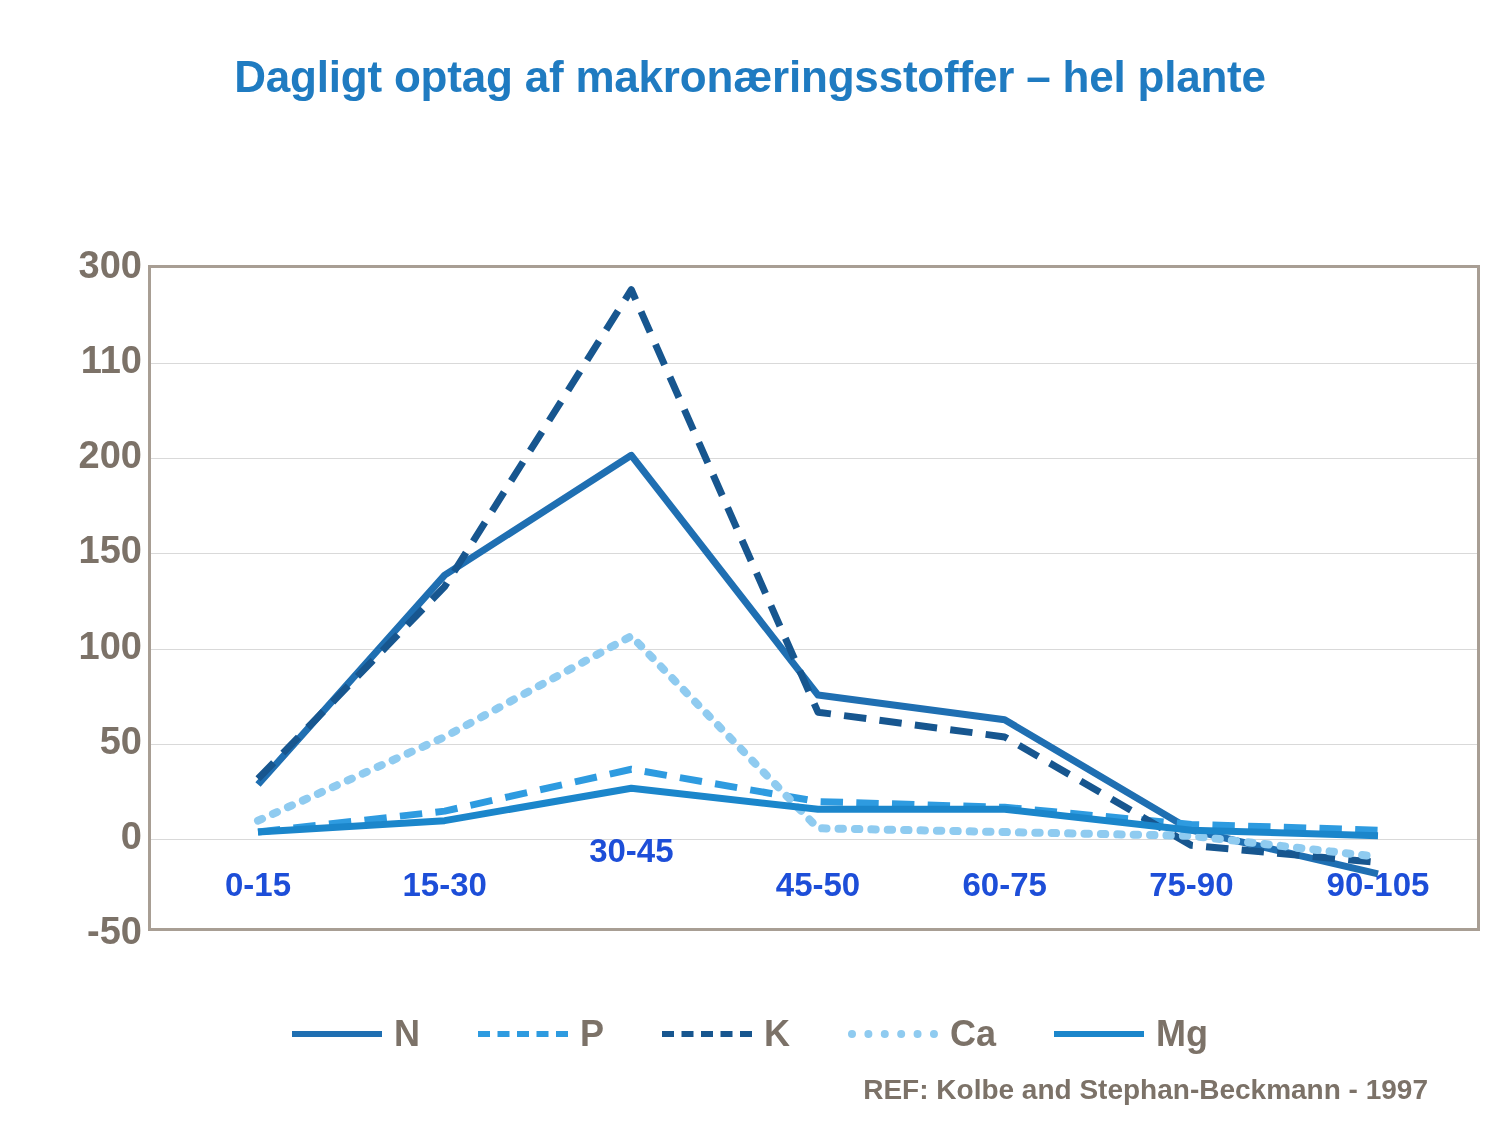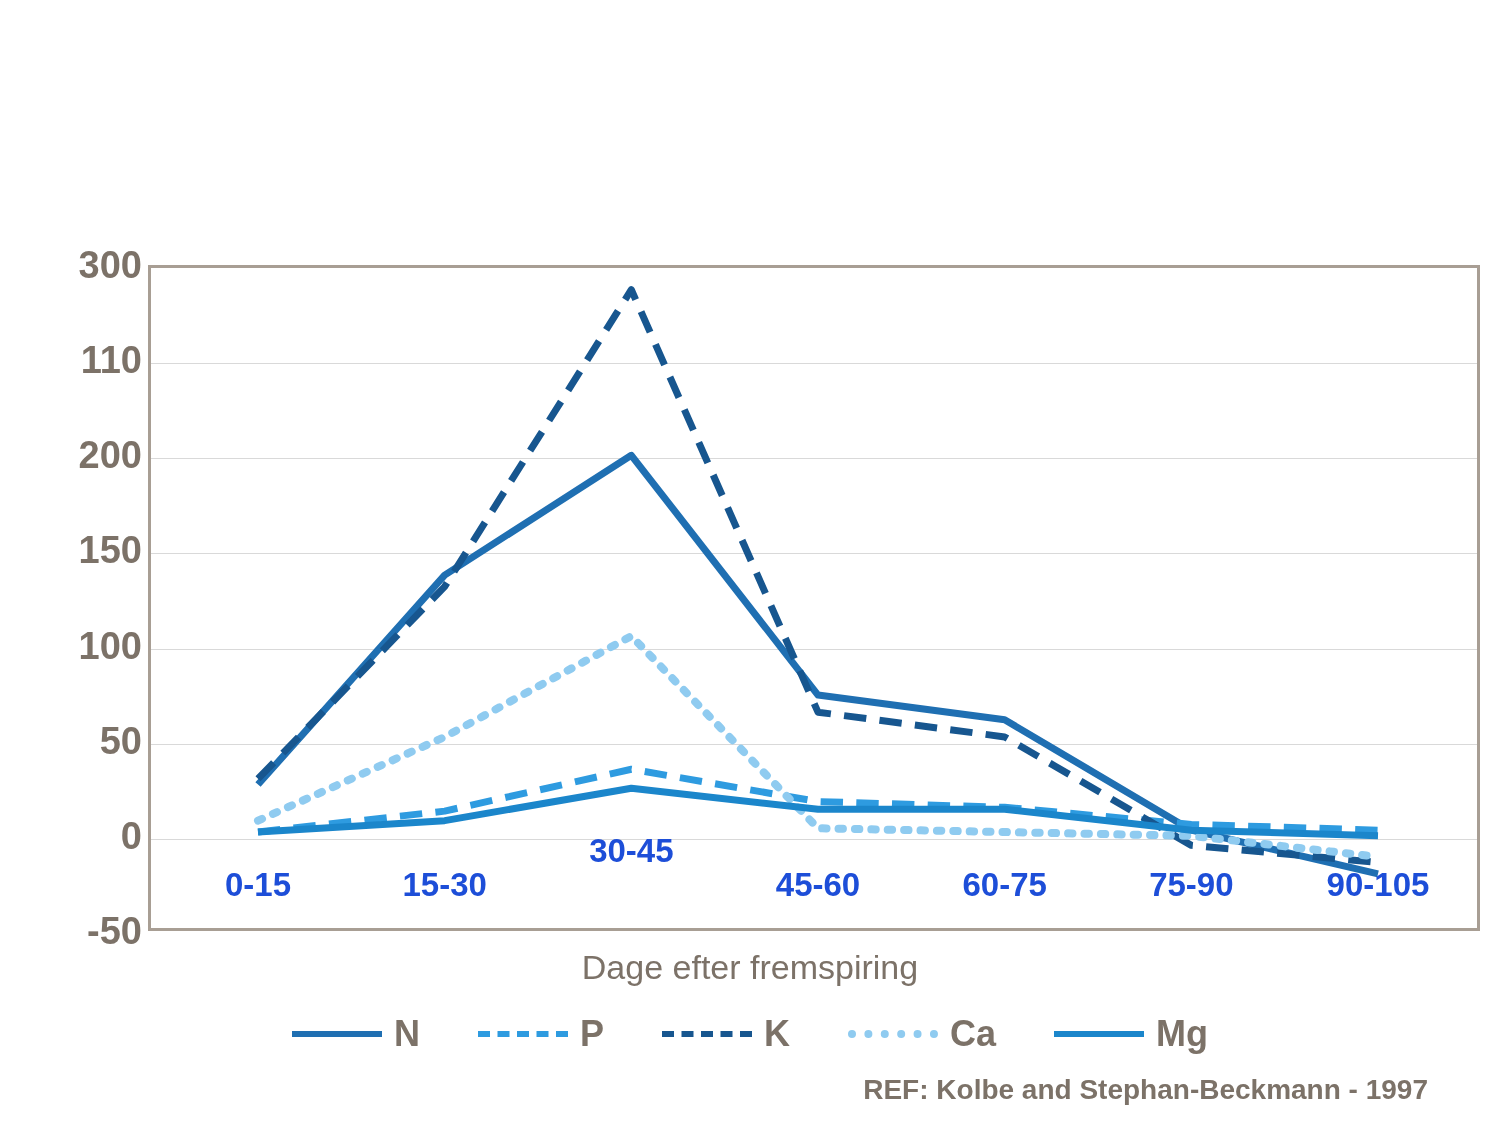--- a/index.html
+++ b/index.html
@@ -122,20 +122,21 @@
     width: 1500px;
     height: 1125px;
     pointer-events: none;
   }
 </style>
 </head>
 <body>
 
 <div id="chart-root">
 
+  <div class="chart-title">Dagligt optag af makronæringsstoffer – hel plante</div>
 
 
   <div class="plot-frame" id="plot-frame">
       <div class="gridline" style="top: 95.1429px;"></div>
       <div class="gridline" style="top: 190.286px;"></div>
       <div class="gridline" style="top: 285.429px;"></div>
       <div class="gridline" style="top: 380.571px;"></div>
       <div class="gridline" style="top: 475.714px;"></div>
       <div class="gridline" style="top: 570.857px;"></div>
     </div>
@@ -155,27 +156,26 @@
       <div class="y-tick-label" style="top: 550.429px;">150</div>
       <div class="y-tick-label" style="top: 645.571px;">100</div>
       <div class="y-tick-label" style="top: 740.714px;">50</div>
       <div class="y-tick-label" style="top: 835.857px;">0</div>
       <div class="y-tick-label" style="top: 931px;">-50</div>
     </div>
   <div id="x-labels">
       <div class="x-tick-label" style="left: 258px; top: 866px;">0-15</div>
       <div class="x-tick-label" style="left: 444.667px; top: 866px; text-align: center;">15-30</div>
       <div class="x-tick-label" style="left: 631.333px; top: 832px;">30-45</div>
-      <div class="x-tick-label" style="left: 818px; top: 866px;">45-60</div>
+      <div class="x-tick-label" style="left: 818px; top: 866px;">45-50</div>
       <div class="x-tick-label" style="left: 1004.67px; top: 866px;">60-75</div>
       <div class="x-tick-label" style="left: 1191.33px; top: 866px;">75-90</div>
       <div class="x-tick-label" style="left: 1378px; top: 866px;">90-105</div>
     </div>
 
-  <div class="x-axis-title">Dage efter fremspiring</div>
 
   <div class="legend" id="legend">
       <div class="legend-item">
         <div class="legend-swatch" style="border-top-color: rgb(31, 111, 178);"></div>
         <span class="legend-label">N</span>
       </div>
       <div class="legend-item">
         <div class="legend-swatch" style="border-top-color: rgb(46, 155, 224); border-top-style: dashed;"></div>
         <span class="legend-label">P</span>
       </div>

